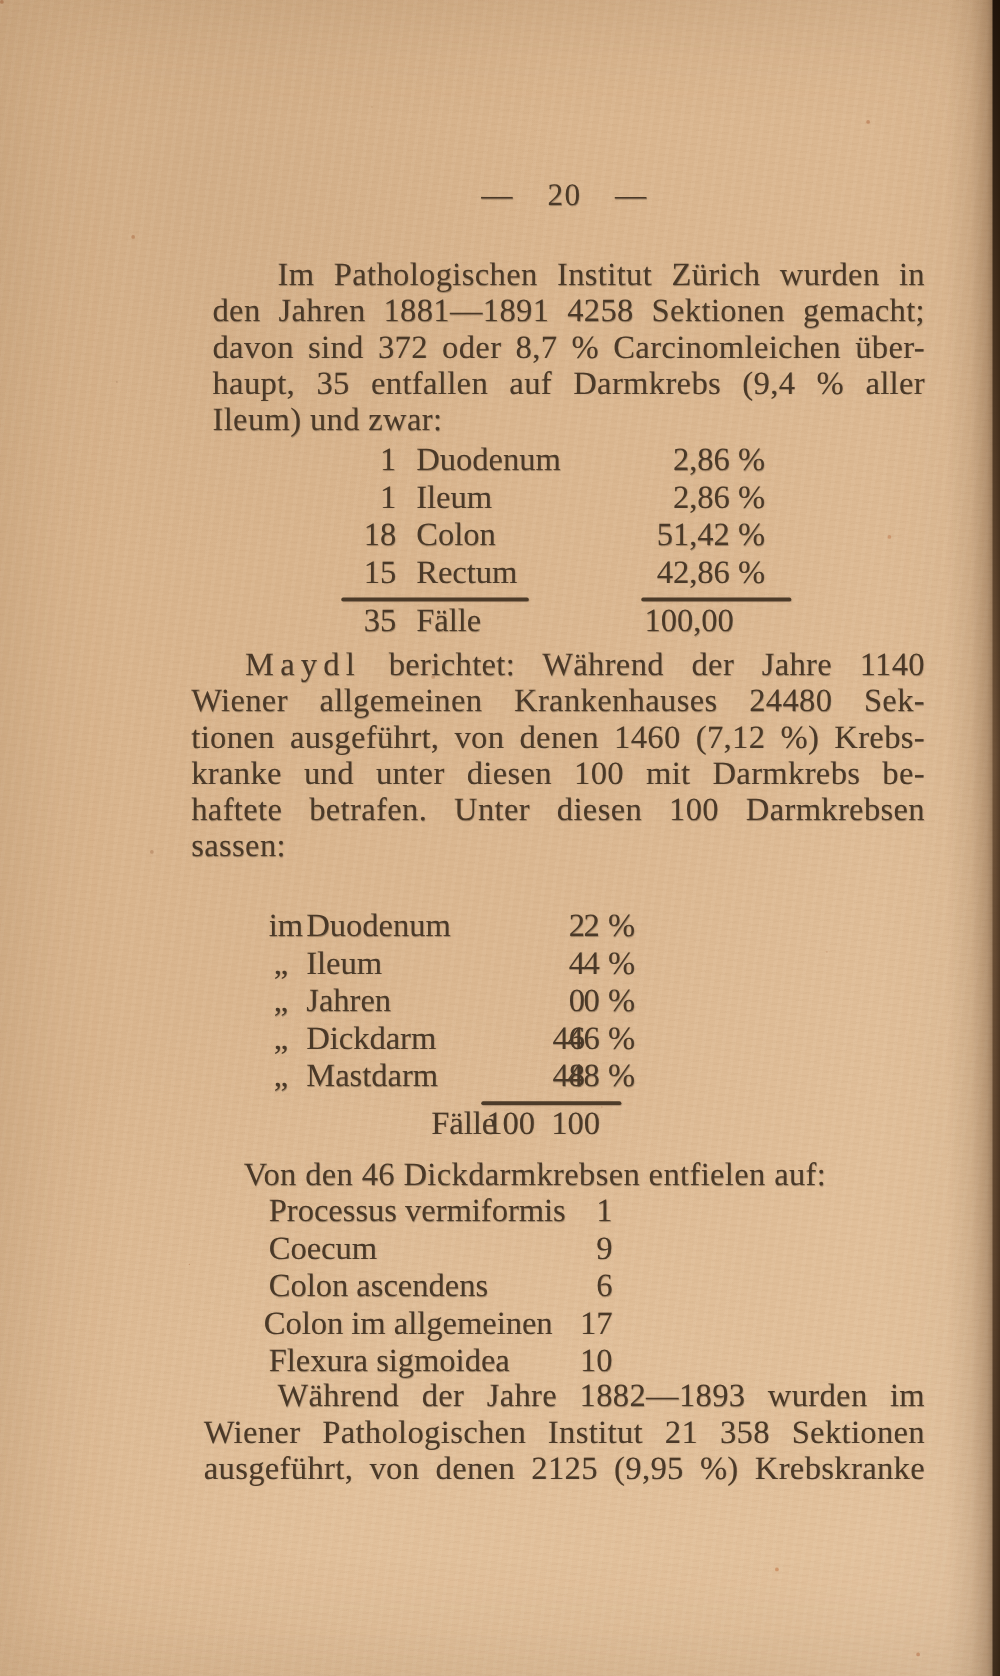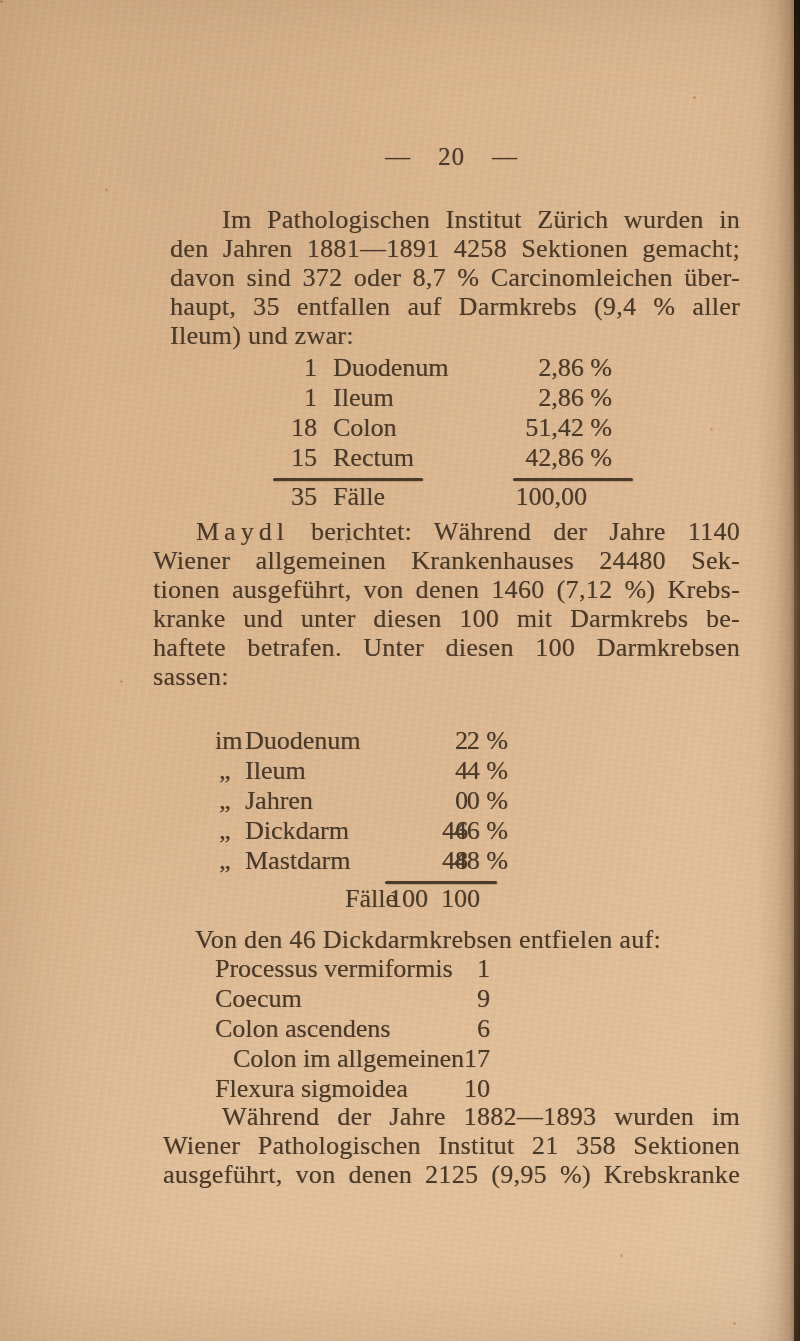--- a/index.html
+++ b/index.html
@@ -206,21 +206,21 @@
     </div>
     <div class="t-row">
       <span class="cell" style="left:215px;">Coecum</span>
       <span class="cell c-right" style="right:310px; width:60px;">9</span>
     </div>
     <div class="t-row">
       <span class="cell" style="left:215px;">Colon ascendens</span>
       <span class="cell c-right" style="right:310px; width:60px;">6</span>
     </div>
     <div class="t-row">
-      <span class="cell" style="left:233px;">Colon im allgemeinen</span>
+      <span class="cell" style="left:211px;">Colon im allgemeinen</span>
       <span class="cell c-right" style="right:310px; width:60px;">17</span>
     </div>
     <div class="t-row">
       <span class="cell" style="left:215px;">Flexura sigmoidea</span>
       <span class="cell c-right" style="right:310px; width:60px;">10</span>
     </div>
   </div>
 
   <div class="para ink" style="left:163px; top:1102px; width:577px;">
     <div class="jline" style="padding-left:59px;">Während der Jahre 1882—1893 wurden im</div>

